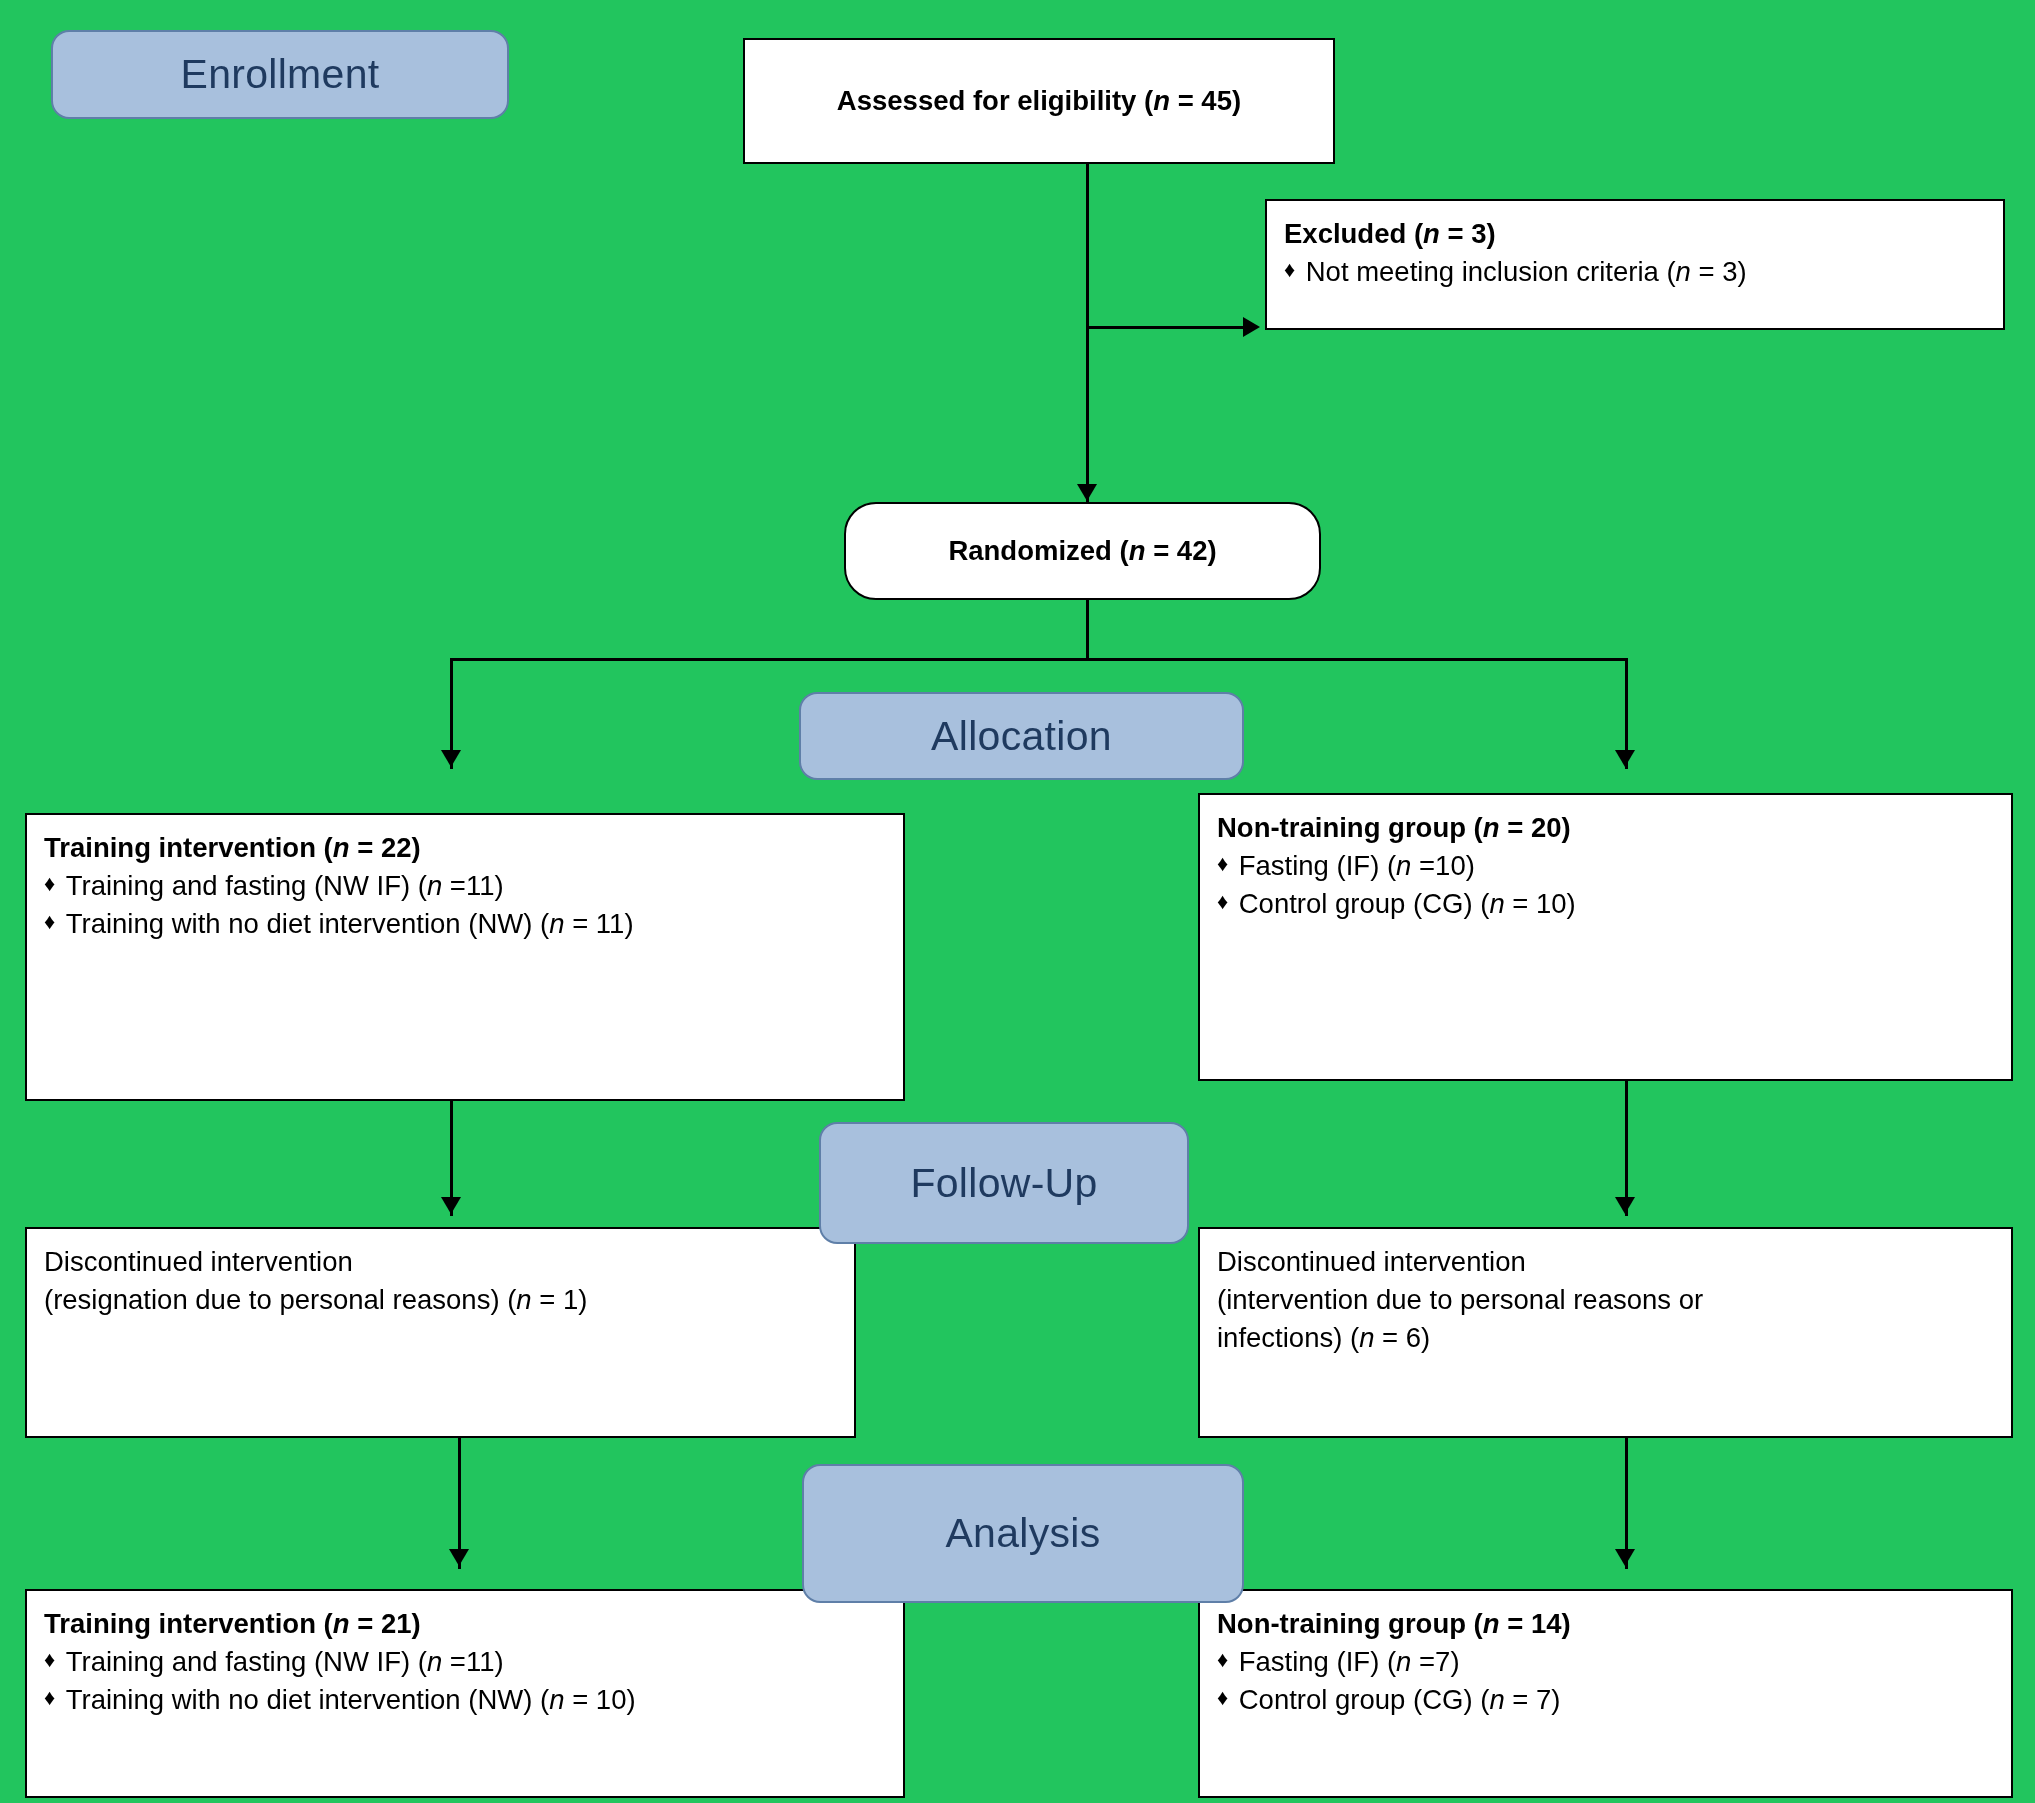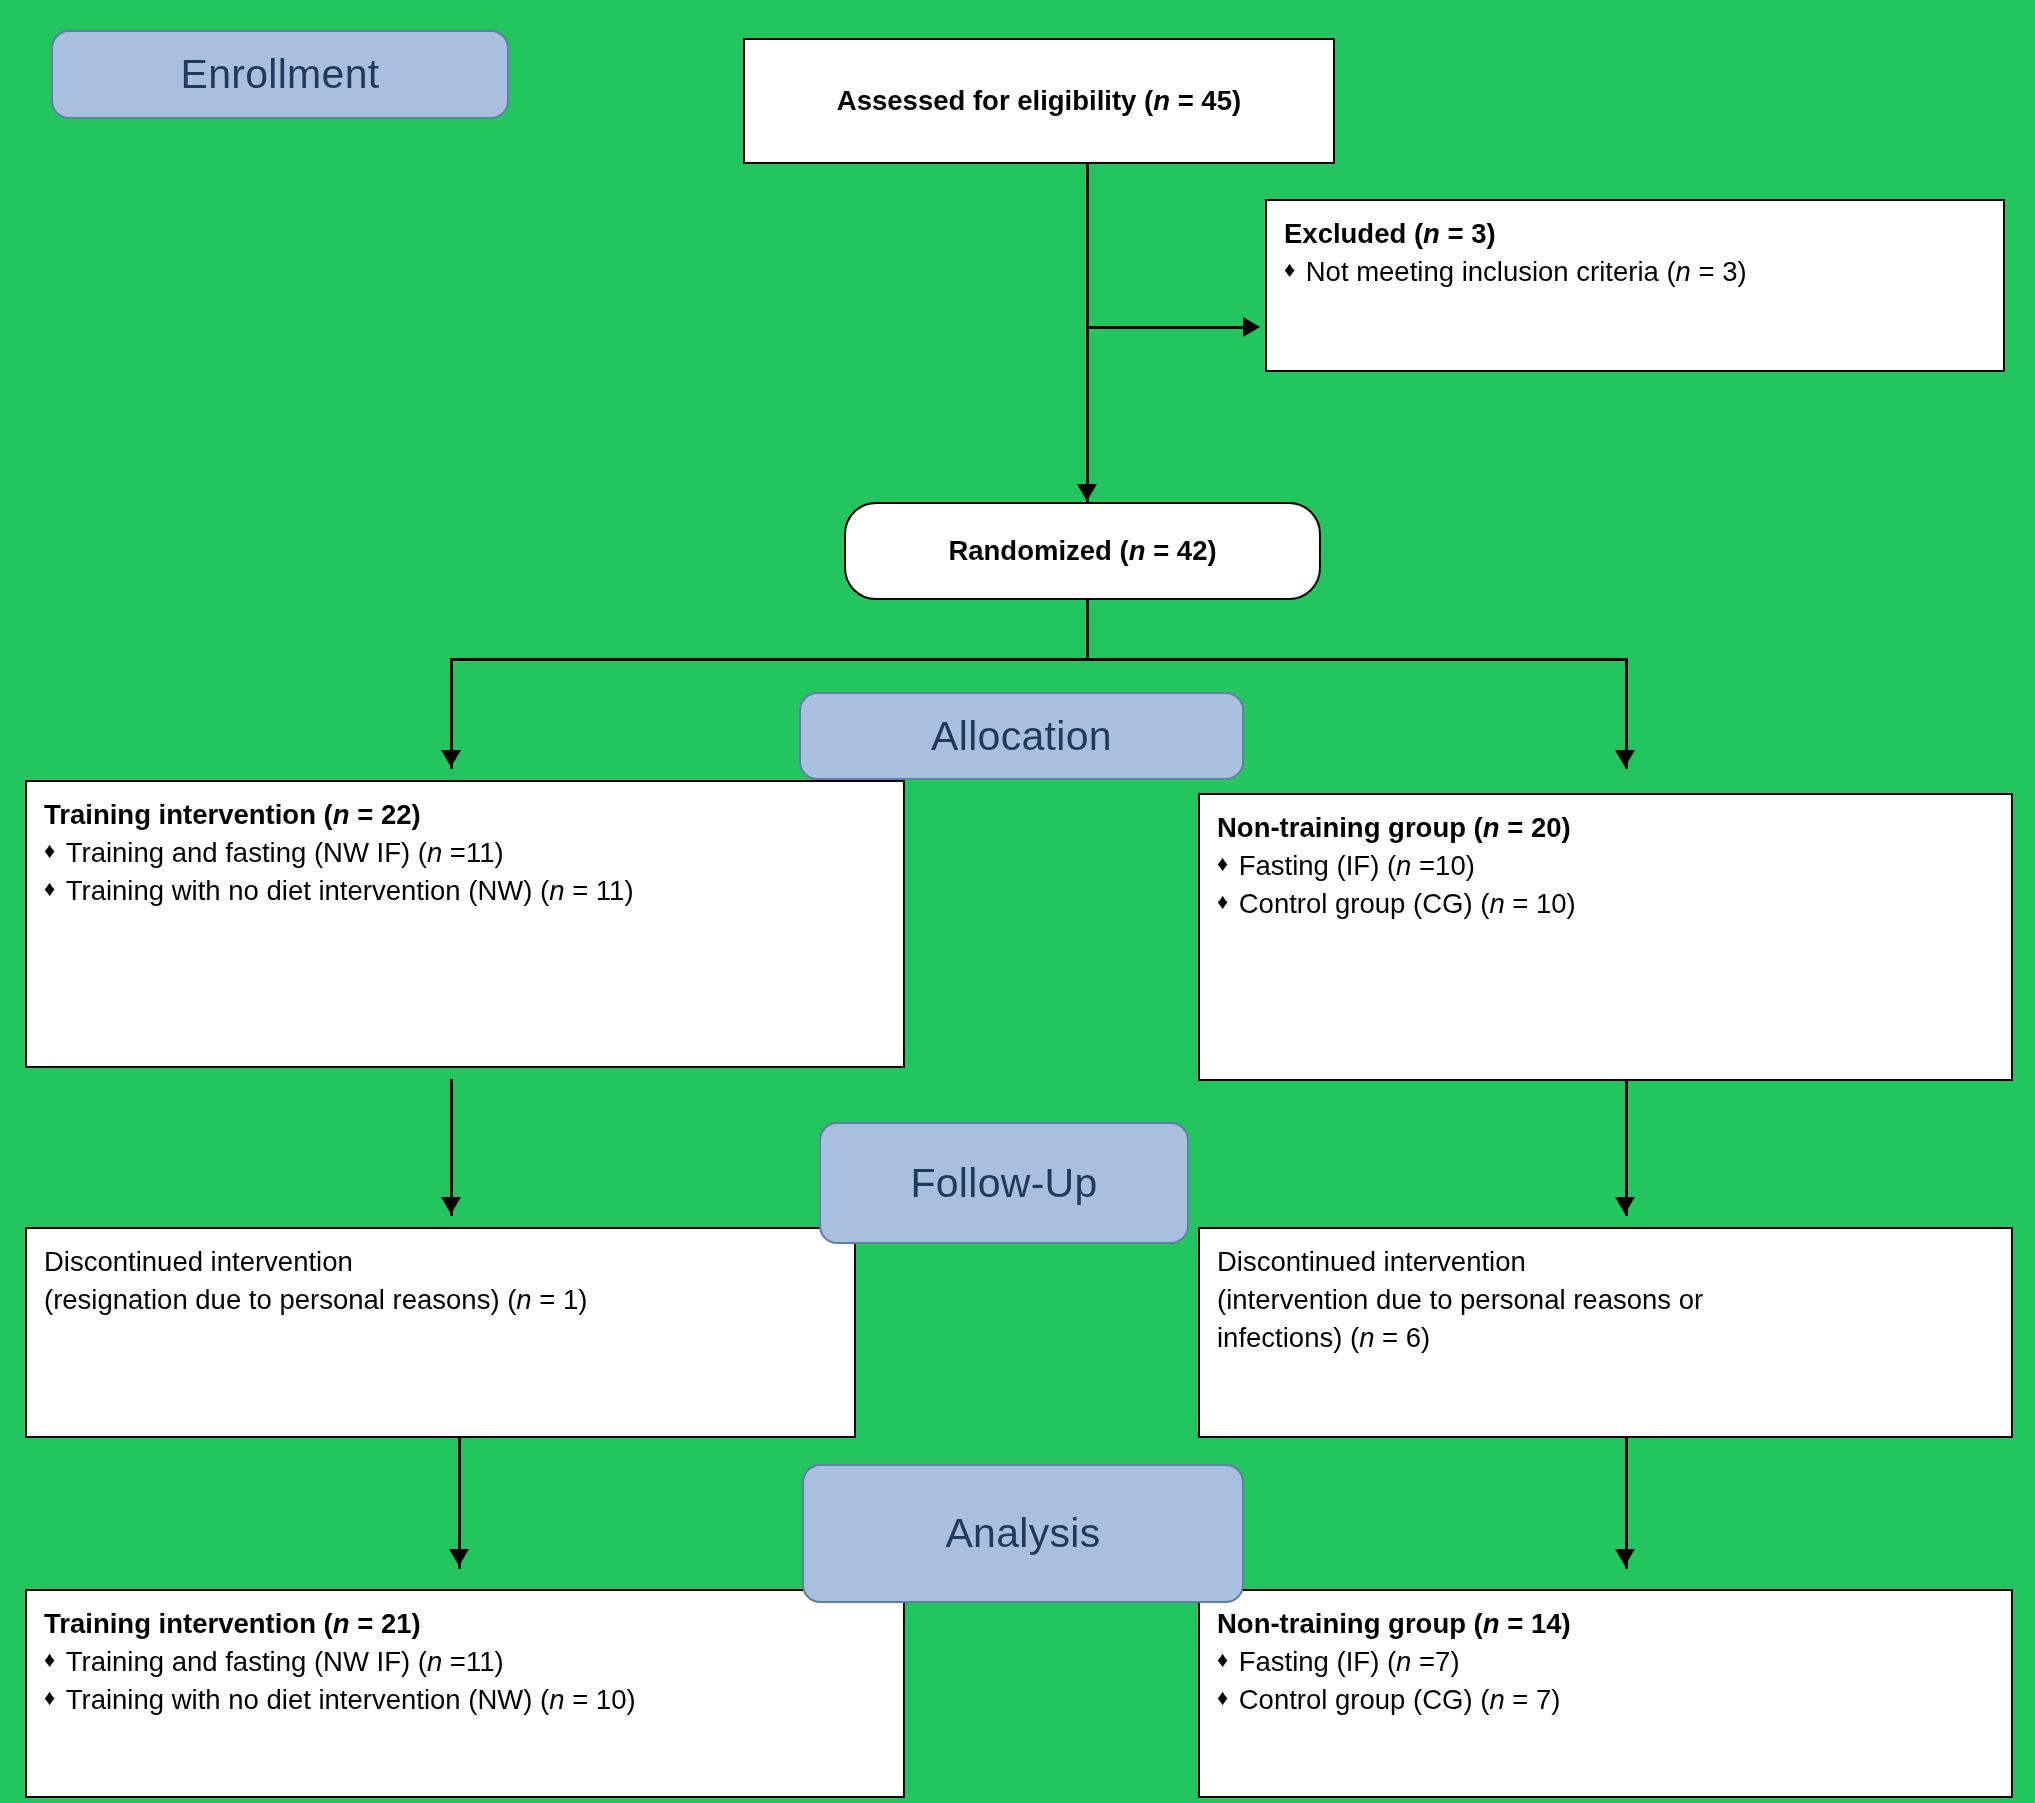--- a/index.html
+++ b/index.html
@@ -138,37 +138,37 @@
   <div class="arrow-down" style="left:449px; top:1549px;"></div>
   <div class="conn vline" style="left:1625px; top:1438px; height:131px;"></div>
   <div class="arrow-down" style="left:1615px; top:1549px;"></div>
 
   <div class="box" style="left:743px; top:38px; width:592px; height:126px;">
     <div class="box-inner" style="display:flex; align-items:center; justify-content:center;">
       <div class="line bold center">Assessed for eligibility (<i>n</i> = 45)</div>
     </div>
   </div>
 
-  <div class="box" style="left:1265px; top:199px; width:740px; height:173px;">
+  <div class="box" style="left:1265px; top:199px; width:740px; height:131px;">
     <div class="box-inner">
       <div class="line bold">Excluded  (<i>n</i> = 3)</div>
       <div class="bullet-line">
         <span class="bullet-mark">♦</span>
         <span>Not meeting inclusion criteria (<i>n</i> = 3)</span>
       </div>
     </div>
   </div>
 
   <div class="box" style="left:844px; top:502px; width:477px; height:98px;border-radius:32px;">
     <div class="box-inner" style="display:flex; align-items:center; justify-content:center;">
       <div class="line bold center">Randomized (<i>n</i> = 42)</div>
     </div>
   </div>
 
-  <div class="box" style="left:25px; top:780px; width:880px; height:288px;">
+  <div class="box" style="left:25px; top:813px; width:880px; height:288px;">
     <div class="box-inner">
       <div class="line bold">Training intervention (<i>n</i> = 22)</div>
       <div class="bullet-line">
         <span class="bullet-mark">♦</span>
         <span>Training and fasting (NW IF) (<i>n</i> =11)</span>
       </div>
       <div class="bullet-line">
         <span class="bullet-mark">♦</span>
         <span>Training with no diet intervention (NW) (<i>n</i> = 11)</span>
       </div>

